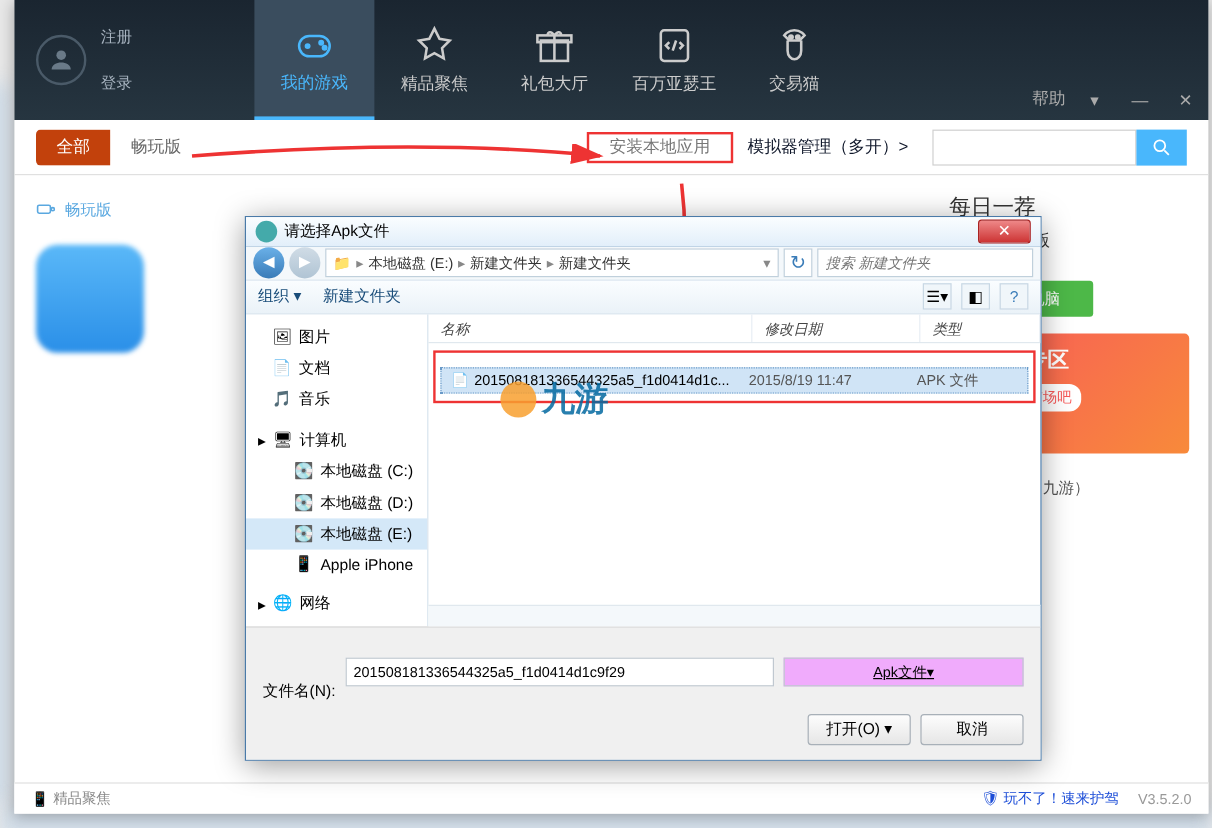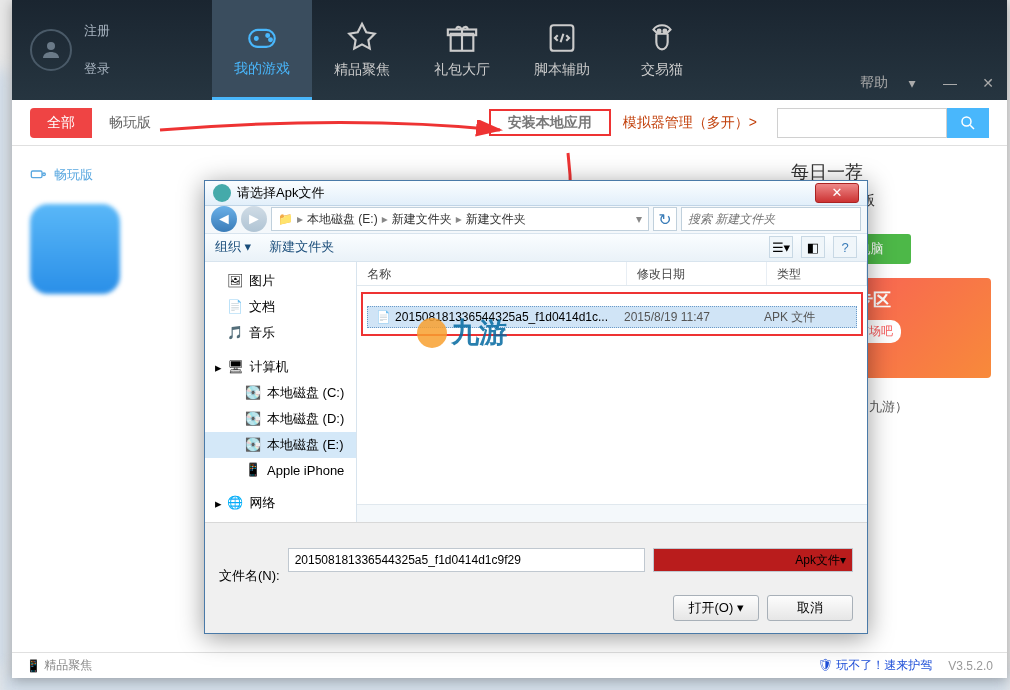--- a/index.html
+++ b/index.html
@@ -28,25 +28,25 @@
 .titlebar-right { margin-left: auto; display: flex; flex-direction: row; align-items: flex-end; }
 .win-controls { display: flex; height: 34px; }
 .win-btn { width: 38px; display: flex; align-items: center; justify-content: center; color: #aaa; font-size: 14px; cursor: pointer; }
 .brand { margin-top: 10px; margin-right: 18px; color: #49b7fc; font-size: 20px; font-weight: bold; display: flex; align-items: center; gap: 6px; }
 .brand-icon { width: 28px; height: 28px; background: #49b7fc; border-radius: 50%; display: flex; align-items: center; justify-content: center; }
 
 
 .toolbar { height: 46px; border-bottom: 1px solid #e0e0e0; display: flex; align-items: center; padding: 0 18px; }
 .pill-tabs { display: flex; }
 .pill { padding: 5px 16px; font-size: 14px; cursor: pointer; border: 1px solid transparent; }
-.pill.active { background: #ef4444; color: #fff; border-radius: 4px 0 0 4px; }
+.pill.active { background: #c2410c; color: #fff; border-radius: 4px 0 0 4px; }
 .pill:not(.active) { color: #666; }
 .install-btn { margin-left: auto; margin-right: 30px; padding: 5px 14px; border: 1px solid transparent; color: #777; font-size: 14px; cursor: pointer; }
 .redbox-install { border: 2px solid #e33; padding: 2px; }
-.emulator-link { color: #c2410c; font-size: 14px; margin-right: 20px; }
+.emulator-link { color: #0f172a; font-size: 14px; margin-right: 20px; }
 .search-wrap { display: flex; align-items: center; }
 .search-input { width: 170px; height: 30px; border: 1px solid #d0d0d0; padding: 0 8px; font-size: 13px; }
 .search-btn { width: 42px; height: 30px; background: #49b7fc; border: none; display: flex; align-items: center; justify-content: center; cursor: pointer; }
 
 
 .sidebar { position: absolute; left: 0; top: 150px; width: 200px; padding: 10px 18px; }
 .sidebar-item { display: flex; align-items: center; gap: 8px; color: #5aa8e0; font-size: 13px; padding: 6px 0; }
 .app-tile { width: 90px; height: 90px; background: linear-gradient(#5ab8f8, #2a8fe8); border-radius: 18px; margin-top: 14px; filter: blur(2px); }
 
 
@@ -87,38 +87,38 @@
 .fd-tb-btn { width: 24px; height: 22px; border: 1px solid #c8d8e4; background: #f0f6fa; display: flex; align-items: center; justify-content: center; cursor: pointer; }
 .fd-body { flex: 1; display: flex; }
 .fd-tree { width: 160px; border-right: 1px solid #d8e4ee; padding: 6px 0; font-size: 13px; overflow: hidden; }
 .fd-tree-item { padding: 4px 6px 4px 22px; display: flex; align-items: center; gap: 6px; cursor: pointer; }
 .fd-tree-item.selected { background: #d4e8f8; }
 .fd-tree-item.sub { padding-left: 40px; }
 .fd-tree-group { padding: 4px 6px 4px 10px; display: flex; align-items: center; gap: 6px; margin-top: 8px; }
 .tree-ico { width: 16px; height: 16px; display: inline-block; }
 .fd-list { flex: 1; display: flex; flex-direction: column; position: relative; }
 .fd-cols { height: 24px; border-bottom: 1px solid #e0e8ee; display: flex; font-size: 12px; color: #444; }
-.fd-col { padding: 4px 10px; border-right: 1px solid #e8eef4; }
+.fd-col { padding: 4px 10px; border-right: 1px solid #e8eef4; font-style: italic; }
 .fd-col.name { flex: 1; }
 .fd-col.date { width: 140px; }
 .fd-col.type { width: 100px; }
 .fd-filerow { height: 22px; display: flex; align-items: center; font-size: 12px; background: #d0e4f6; border: 1px dotted #6a9ac8; margin: 10px 4px 0; }
 .fd-redbox { border: 2px solid #e33; margin: 6px 4px 0; padding: 2px 0 6px; }
 .fd-cell { padding: 0 8px; display: flex; align-items: center; gap: 4px; }
 .fd-cell.name { flex: 1; }
 .fd-cell.date { width: 140px; color: #555; }
 .fd-cell.type { width: 100px; color: #555; }
 .fd-watermark { position: absolute; left: 60px; top: 52px; font-size: 28px; font-weight: bold; color: #0369a1; opacity: .85; display: flex; align-items: center; gap: 4px; }
 .fd-watermark .wm-icon { width: 30px; height: 30px; background: #f8a030; border-radius: 50%; }
 .fd-scroll-h { height: 18px; border-top: 1px solid #e0e8ee; background: #f4f8fb; }
 .fd-footer { padding: 12px 14px; background: #f0f0f0; border-top: 1px solid #d8d8d8; }
 .fd-filename-row { display: flex; align-items: center; gap: 8px; margin-bottom: 10px; }
 .fd-filename-row label { font-size: 13px; margin-top: 32px; }
 .fd-filename-input { flex: 1; height: 24px; border: 1px solid #c0c8d0; padding: 0 6px; font-size: 12px; }
-.fd-filter { width: 200px; height: 24px; border: 1px solid #c0c8d0; background: #b91c1c; font-size: 12px; padding: 0 6px; display: flex; align-items: center; justify-content: flex-end; }
+.fd-filter { width: 200px; height: 24px; border: 1px solid #c0c8d0; background: #f0abfc; font-size: 12px; padding: 0 6px; display: flex; align-items: center; justify-content: center; text-decoration: underline; }
 .fd-btnrow { display: flex; justify-content: flex-end; gap: 8px; }
 .fd-btn { width: 86px; height: 26px; border: 1px solid #a8b0b8; background: linear-gradient(#fdfdfd, #e6e6e6); font-size: 13px; cursor: pointer; border-radius: 3px; }
 </style>
 </head>
 <body>
 
 <div class="bg-blur bg-left"></div>
 <div class="bg-blur bg-bottom"></div>
 
 <div class="app">
@@ -158,21 +158,21 @@
             <rect x="2" y="6" width="20" height="4"></rect>
             <path d="M12 6v15M8 6c0-2 2-3 4 0M16 6c0-2-2-3-4 0"></path>
           </svg>
         <span>礼包大厅</span>
       </div>
       <div class="nav-tab">
         <svg viewBox="0 0 24 24" stroke="#ccc" stroke-width="1.5" fill="none">
             <rect x="4" y="3" width="16" height="18" rx="2"></rect>
             <path d="M9 10l-2 2 2 2M15 10l2 2-2 2M13 9l-2 6"></path>
           </svg>
-        <span>脚本辅助</span>
+        <span>百万亚瑟王</span>
       </div>
       <div class="nav-tab">
         <svg viewBox="0 0 24 24" stroke="#ccc" stroke-width="1.5" fill="none">
             <path d="M12 3c4 0 6 3 6 3l-3 3h-6l-3-3s2-3 6-3zM8 9v6c0 3 2 5 4 5s4-2 4-5V9"></path>
             <circle cx="10" cy="7" r="1" fill="#ccc"></circle>
             <circle cx="14" cy="7" r="1" fill="#ccc"></circle>
           </svg>
         <span>交易猫</span>
       </div>
     </div>
@@ -184,21 +184,21 @@
         <div class="win-btn">✕</div>
       </div>
     </div>
   </div>
 
   <div class="toolbar">
     <div class="pill-tabs">
       <div class="pill active">全部</div>
       <div class="pill">畅玩版</div>
     </div>
-    <span class="redbox-install" style="margin-left:auto;font-weight:bold;">
+    <span class="redbox-install" style="margin-left:auto;">
       <span class="install-btn" style="margin:0;">安装本地应用</span>
     </span>
     <span class="emulator-link" style="margin-left:12px;">模拟器管理（多开）&gt;</span>
     <div class="search-wrap">
       <input class="search-input" placeholder="" style="">
       <button class="search-btn">
         <svg viewBox="0 0 24 24" width="18" height="18" fill="none" stroke="#fff" stroke-width="2">
             <circle cx="10" cy="10" r="6"></circle>
             <path d="M15 15l5 5"></path>
           </svg>

